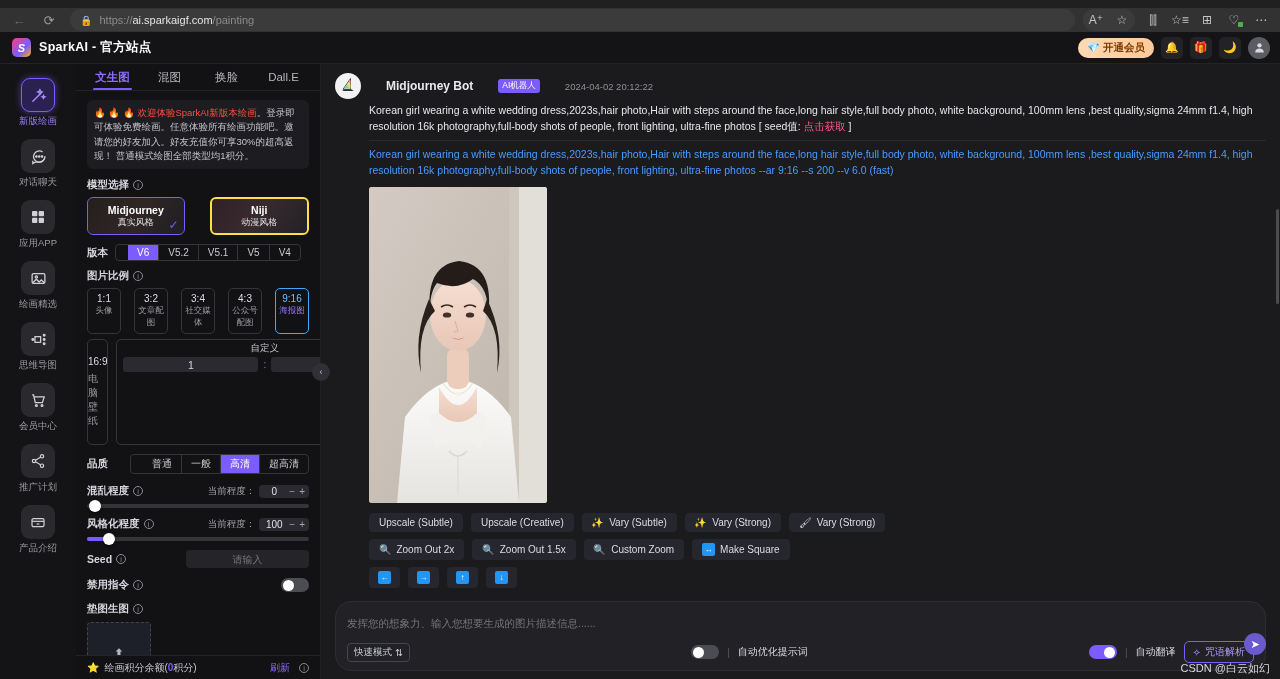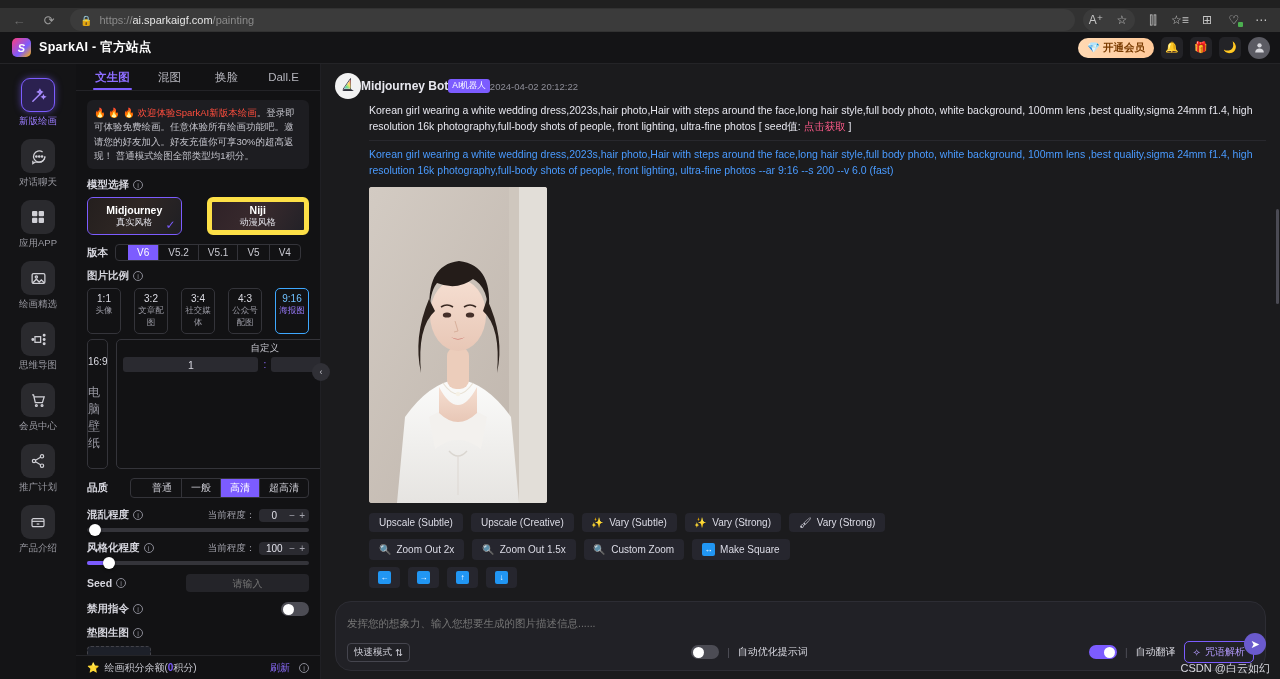--- a/index.html
+++ b/index.html
@@ -111,21 +111,21 @@
   .notice .hot { color: #ff4d3d; }
   .notice .em { color: #ff4d3d; }
   .field-label { font-size: 10.5px; color: #d6d6de; font-weight: bold; display: flex;
     align-items: center; gap: 4px; margin-bottom: 5px; }
   .info-i { width: 10px; height: 10px; border: 1px solid #8a8a94; border-radius: 50%;
     color: #8a8a94; font-size: 7.5px; line-height: 9px; text-align: center; font-weight: normal;}
   .model-row { display: flex; gap: 25px; margin-bottom: 9px; }
   .model-card {
     flex: 1; height: 38px; border-radius: 6px; display: flex; flex-direction: column;
     align-items: center; justify-content: center; position: relative; overflow: hidden;
-    border: 5px solid #fde047;
+    border: 2px solid #fde047;
   }
   .model-card .bgimg { position: absolute; inset: 0; opacity: .32; }
   .model-card.mj .bgimg { background: linear-gradient(120deg,#4a3a32,#6c5347,#3b3a45); }
   .model-card.niji .bgimg { background: linear-gradient(120deg,#6d4450,#8a5d63,#46414f); }
   .model-card.selected { border: 1px solid #7c5cff; }
   .mc-name { font-size: 10.5px; color: #fff; font-weight: bold; z-index: 1;}
   .mc-sub { font-size: 9px; color: #e3e3ea; z-index: 1;}
   .mc-check { position: absolute; right: 5px; bottom: 2px; color: #7c5cff; font-size: 12px; z-index: 2;}
   .row-inline { display: flex; align-items: center; gap: 7px; margin-bottom: 8px;}
   .seg { display: flex; border: 1px solid #34343a; border-radius: 4px; overflow: hidden; padding-left: 12px; }
@@ -192,21 +192,21 @@
   .pf-refresh { margin-left: auto; font-size: 10px; color: #8d6dff; }
   .collapse-handle {
     position: absolute; right: -10px; top: 50%; transform: translateY(-50%);
     width: 18px; height: 18px; border-radius: 50%; background: #303036; color: #c2c2ca;
     display: flex; align-items: center; justify-content: center; font-size: 9px; z-index: 5;
   }
 
   
   .chat { flex: 1; display: flex; flex-direction: column; min-width: 0; background: #1b1b1d; }
   .chat-scroll { flex: 1; overflow: hidden; padding: 9px 14px 0 14px; position: relative;}
-  .msg-head { display: flex; align-items: center; gap: 0; }
+  .msg-head { display: flex; align-items: center; gap: 25px; }
   .mj-avatar {
     width: 26px; height: 26px; border-radius: 50%; background: #f2f2f2; flex: none;
     display: flex; align-items: center; justify-content: center;
   }
   .msg-name { font-size: 12px; color: #e8e8ef; font-weight: bold;}
   .bot-badge { background: #7c5cff; color: #fff; font-size: 8.5px; padding: 1px 4px; border-radius: 3px;}
   .msg-time { font-size: 9.5px; color: #8e8e98; }
   .msg-body { margin-left: 34px; margin-top: 3px; }
   .prompt-text { font-size: 10.5px; line-height: 1.55; color: #e6e6ee;}
   .seed-link { color: #ff5a8a; }
@@ -469,21 +469,21 @@
             <div class="r2">公众号配图</div>
           </div>
           <div class="ratio-card on">
             <div class="r1">9:16</div>
             <div class="r2">海报图</div>
           </div>
         </div>
         <div class="ratio-row2">
           <div class="wide-card">
             <div class="r1" style="font-size:10px;color:#dcdce4">16:9</div>
-            <div class="r2" style="font-size:12px;color:#9a9aa4;margin-top:17px">电脑壁纸</div>
+            <div class="r2" style="font-size:10px;color:#9a9aa4;margin-top:5px">电脑壁纸</div>
           </div>
           <div class="custom-card">
             <div class="ct">自定义</div>
             <div class="cc-inputs">
               <input value="1" style="">
               <span class="cc-colon">:</span>
               <input value="2" style="">
             </div>
           </div>
         </div>

